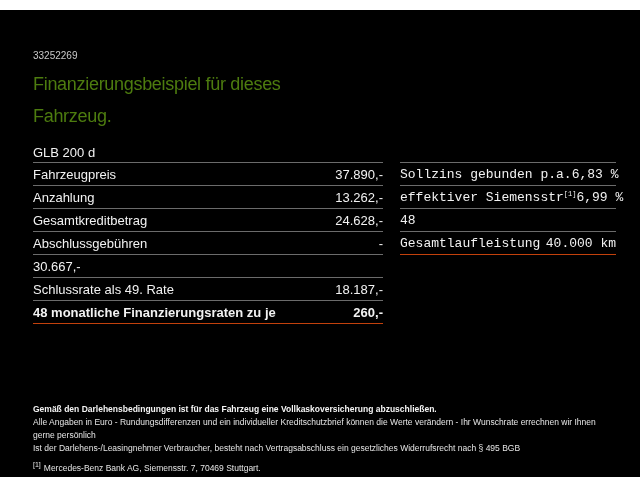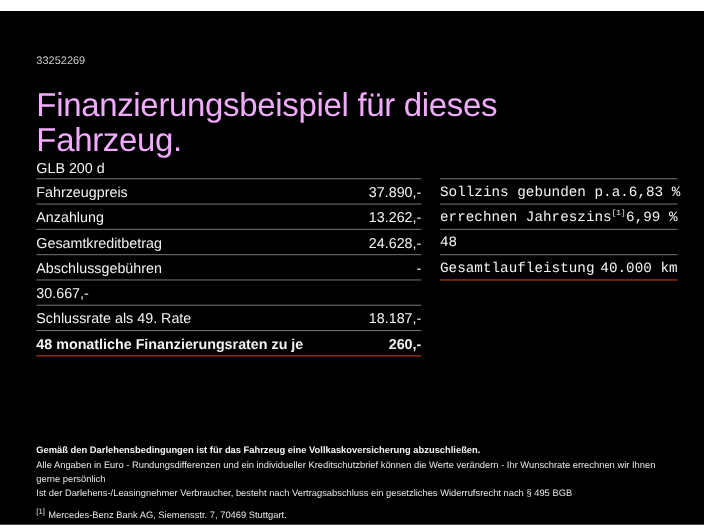--- a/index.html
+++ b/index.html
@@ -21,25 +21,25 @@
     background: #000000;
   }
   .ref-number {
     position: absolute;
     left: 33px; top: 40px;
     font-size: 10px;
     color: #c9c9c9;
   }
   .page-title {
     position: absolute;
-    left: 33px; top: 70px;
-    font-size: 30px;
+    left: 33px; top: 58px;
+    font-size: 18px;
     line-height: 32px;
     font-weight: 400;
-    color: #f0abfc;
+    color: #4d7c0f;
     letter-spacing: -0.3px;
   }
   .vehicle-model {
     position: absolute;
     left: 33px; top: 135px;
     font-size: 13px;
     color: #f2f2f2;
   }
   .fin-table {
     position: absolute;
@@ -122,21 +122,21 @@
         <span class="row-value">260,-</span>
       </div>
     </div>
 
     <div class="fin-table right">
       <div class="fin-row">
         <span class="row-label">Sollzins gebunden p.a.</span>
         <span class="row-value">6,83 %</span>
       </div>
       <div class="fin-row">
-        <span class="row-label"><span>errechnen Jahreszins</span><sup class="fn">[1]</sup></span>
+        <span class="row-label"><span>effektiver Siemensstr</span><sup class="fn">[1]</sup></span>
         <span class="row-value">6,99 %</span>
       </div>
       <div class="fin-row">
         <span class="row-value">48</span>
       </div>
       <div class="fin-row">
         <span class="row-label">Gesamtlaufleistung</span>
         <span class="row-value">40.000 km</span>
       </div>
     </div>

